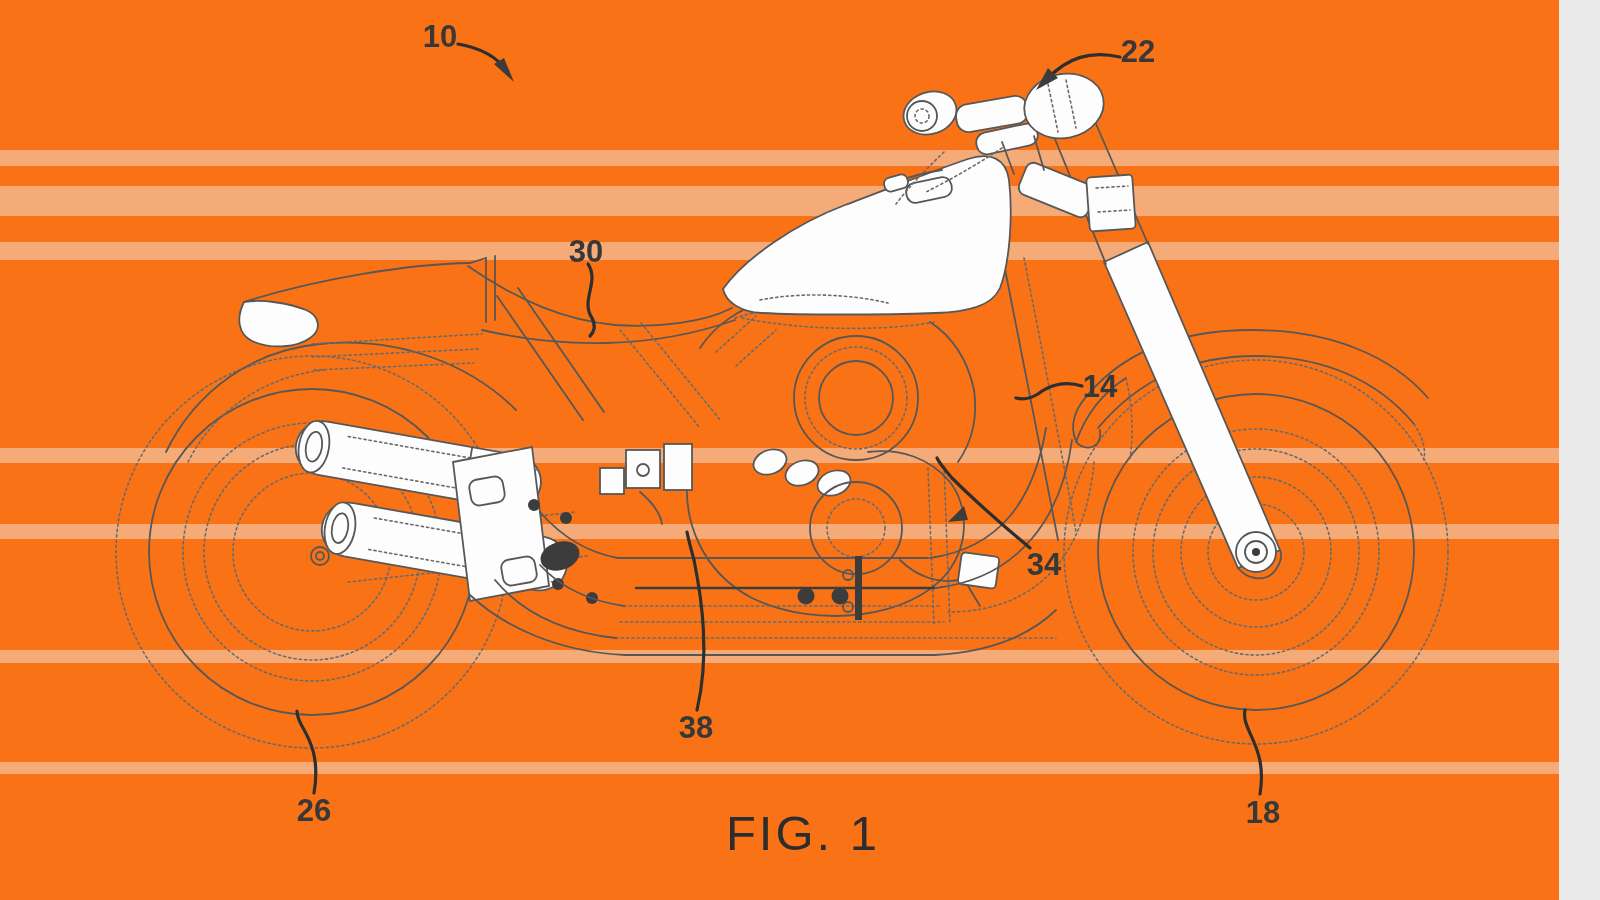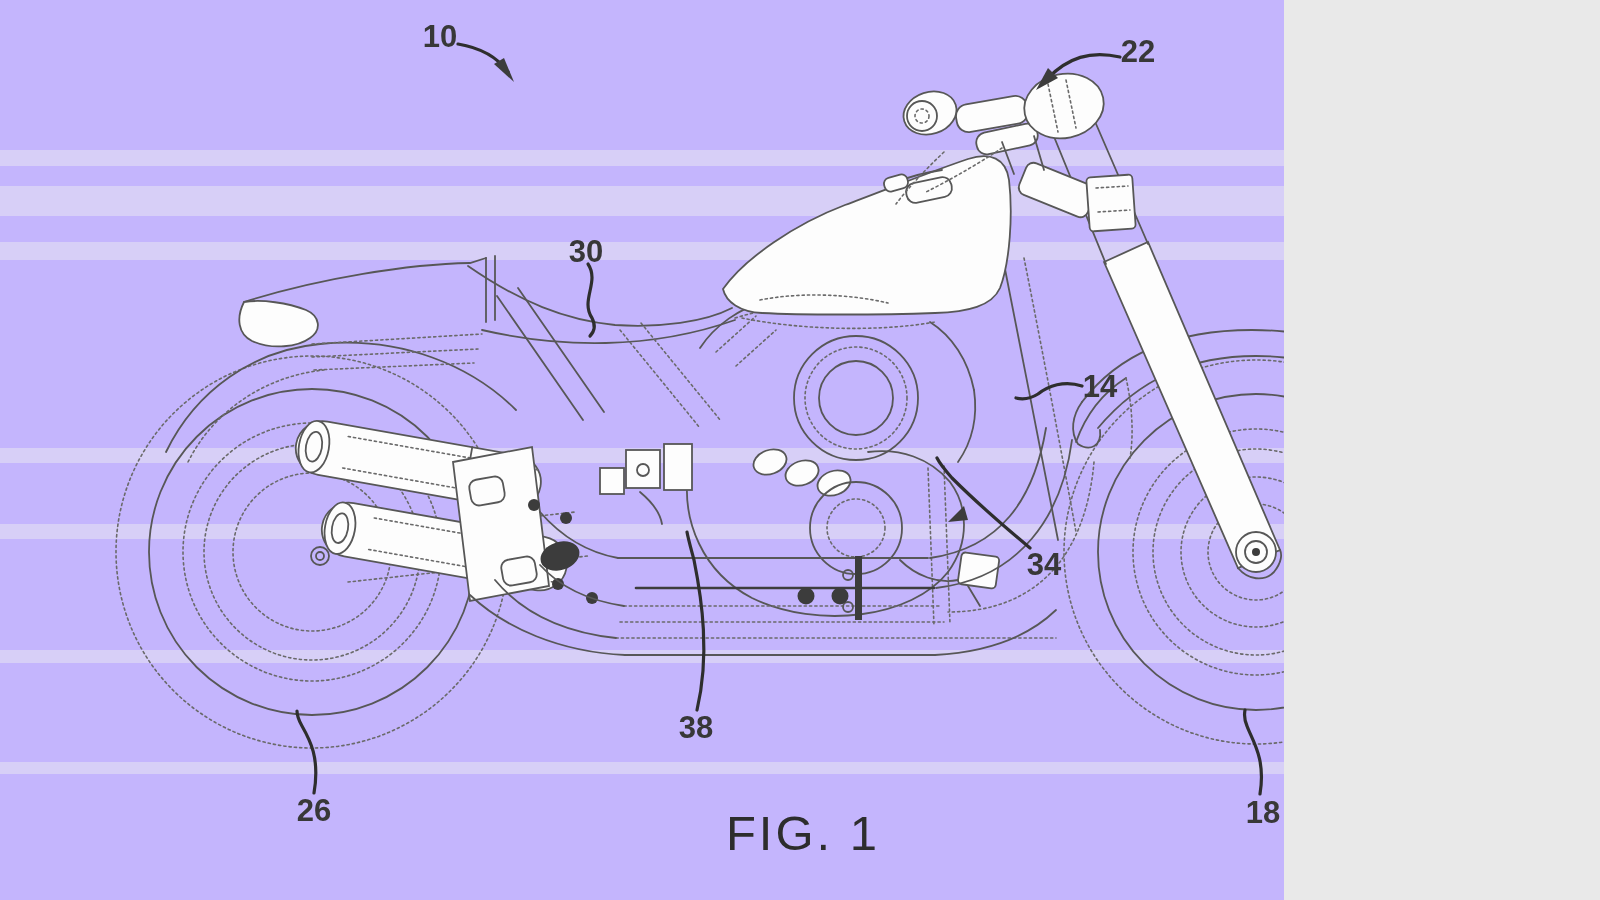--- a/index.html
+++ b/index.html
@@ -1,16 +1,16 @@
 <!DOCTYPE html>
 <html><head>
 <meta charset="utf-8">
 <style>
   html,body{margin:0;padding:0;background:#e9e9e9;}
-  .canvas{position:relative;width:1284px;height:900px;background:#c4b5fd;overflow:hidden;
+  .canvas{position:relative;width:1559px;height:900px;background:#f97316;overflow:hidden;
           font-family:"Liberation Sans",sans-serif;}
   .canvas svg{position:absolute;inset:0;display:block;}
   
   .s{fill:none;stroke:#575757;stroke-width:1.8;stroke-linecap:round;}
   .d{fill:none;stroke:#6a6a6a;stroke-width:1.6;stroke-dasharray:2.2 3.1;stroke-linecap:round;}
   .k{fill:none;stroke:#3d3d3d;stroke-width:2.6;stroke-linecap:round;}
   .w{fill:#fdfdfd;stroke:#575757;stroke-width:1.8;}
   .f{fill:#3c3c3c;stroke:none;}
   .ld{fill:none;stroke:#2e2e2e;stroke-width:3.2;stroke-linecap:round;}
   .lbl{font-family:"Liberation Sans",sans-serif;font-size:31px;font-weight:700;fill:#383838;}

